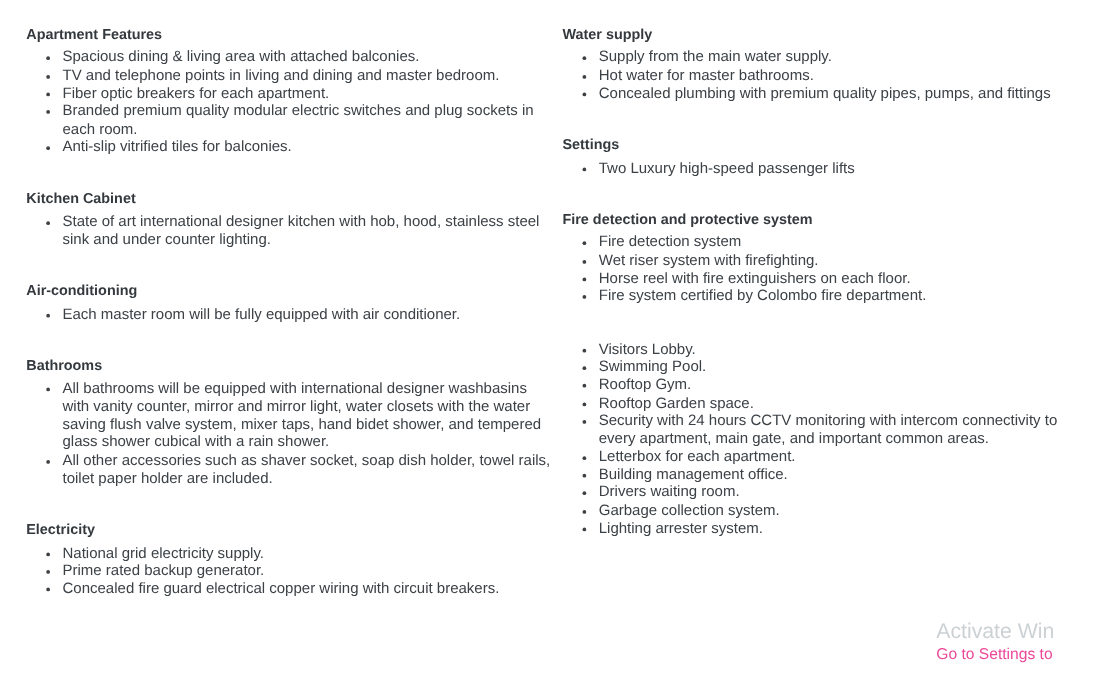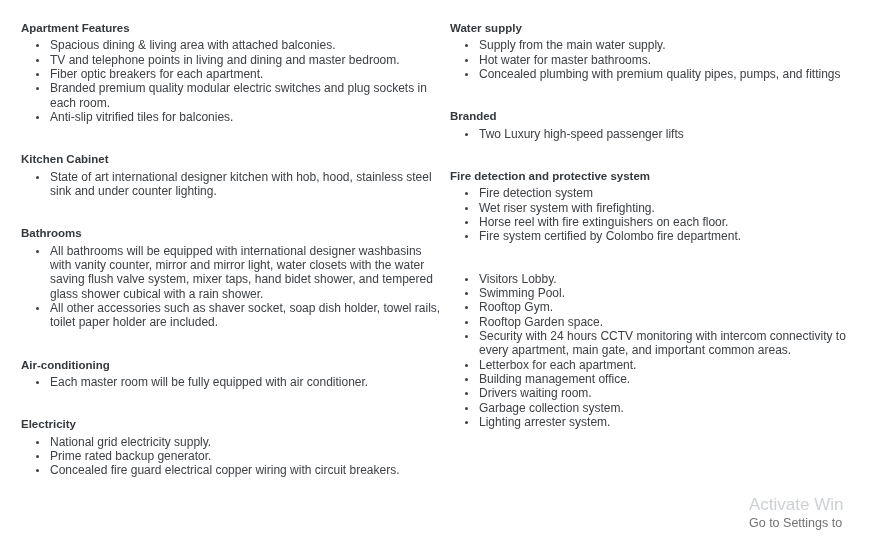--- a/index.html
+++ b/index.html
@@ -56,21 +56,21 @@
   }
   .watermark-line1 {
     font-size: 17px;
     line-height: 22px;
     color: #ccd1d4;
     font-weight: 400;
   }
   .watermark-line2 {
     font-size: 12.5px;
     line-height: 15px;
-    color: #737373;
+    color: #ec4899;
     font-weight: 400;
   }
 </style>
 </head>
 <body>
 
 <div class="page">
 
   <div class="column column-left">
 
@@ -86,31 +86,31 @@
     </div>
 
     <div class="section">
       <div class="section-title">Kitchen Cabinet</div>
       <ul class="feature-list">
         <li>State of art international designer kitchen with hob, hood, stainless steel sink and under counter lighting.</li>
       </ul>
     </div>
 
     <div class="section">
+      <div class="section-title">Air-conditioning</div>
+      <ul class="feature-list">
+        <li>Each master room will be fully equipped with air conditioner.</li>
+      </ul>
+    </div>
+
+    <div class="section">
       <div class="section-title">Bathrooms</div>
       <ul class="feature-list">
         <li>All bathrooms will be equipped with international designer washbasins with vanity counter, mirror and mirror light, water closets with the water saving flush valve system, mixer taps, hand bidet shower, and tempered glass shower cubical with a rain shower.</li>
         <li>All other accessories such as shaver socket, soap dish holder, towel rails, toilet paper holder are included.</li>
-      </ul>
-    </div>
-
-    <div class="section">
-      <div class="section-title">Air-conditioning</div>
-      <ul class="feature-list">
-        <li>Each master room will be fully equipped with air conditioner.</li>
       </ul>
     </div>
 
     <div class="section">
       <div class="section-title">Electricity</div>
       <ul class="feature-list">
         <li>National grid electricity supply.</li>
         <li>Prime rated backup generator.</li>
         <li>Concealed fire guard electrical copper wiring with circuit breakers.</li>
       </ul>
@@ -123,21 +123,21 @@
     <div class="section">
       <div class="section-title">Water supply</div>
       <ul class="feature-list">
         <li>Supply from the main water supply.</li>
         <li>Hot water for master bathrooms.</li>
         <li>Concealed plumbing with premium quality pipes, pumps, and fittings</li>
       </ul>
     </div>
 
     <div class="section">
-      <div class="section-title">Branded</div>
+      <div class="section-title">Settings</div>
       <ul class="feature-list">
         <li>Two Luxury high-speed passenger lifts</li>
       </ul>
     </div>
 
     <div class="section">
       <div class="section-title">Fire detection and protective system</div>
       <ul class="feature-list">
         <li>Fire detection system</li>
         <li>Wet riser system with firefighting.</li>

